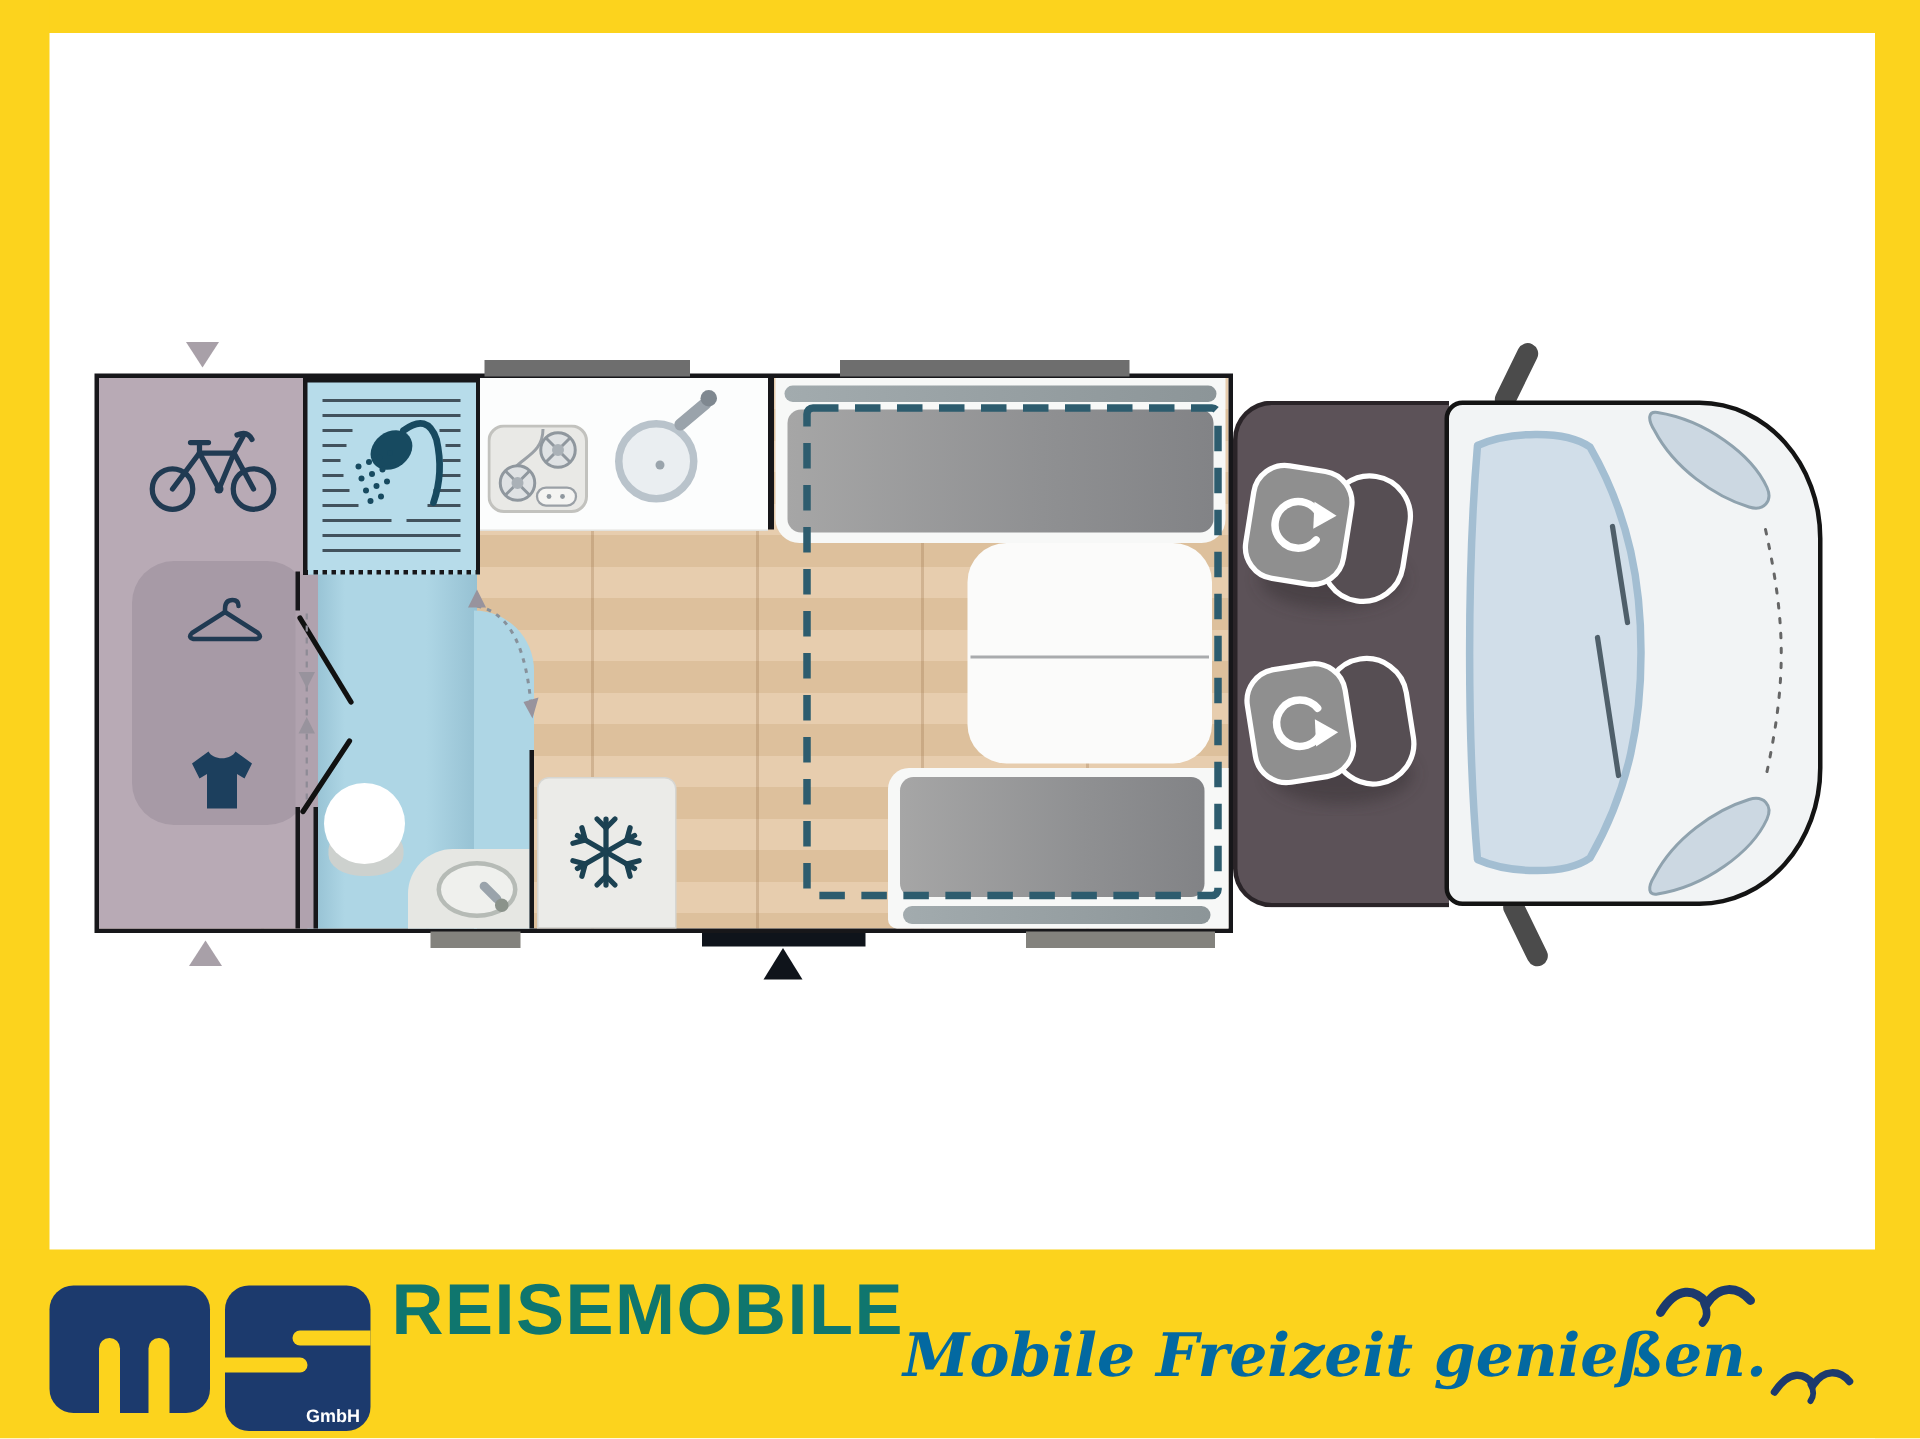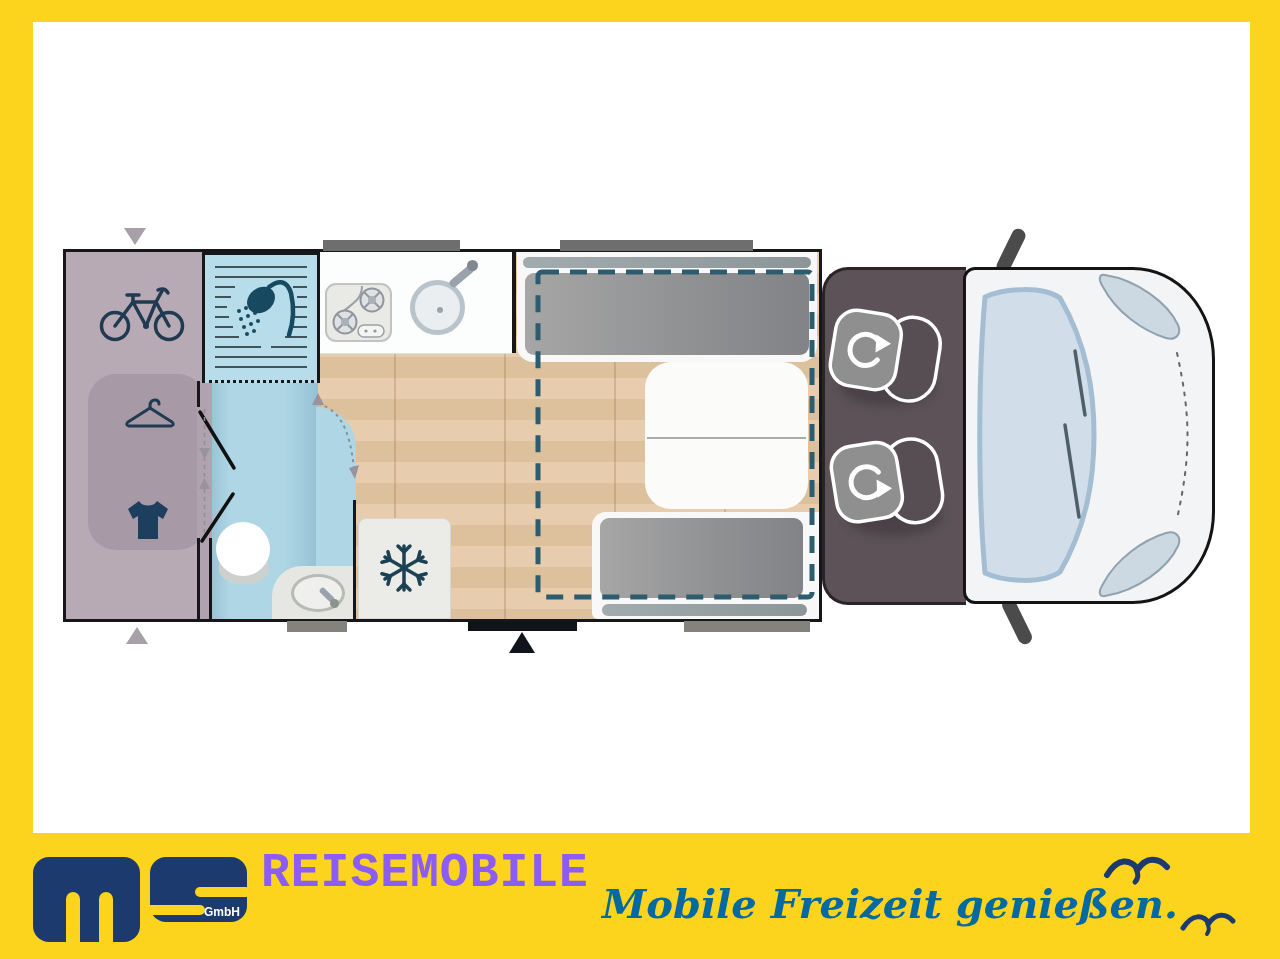--- a/index.html
+++ b/index.html
@@ -71,29 +71,29 @@
   
   .cab{left:822px;top:267px;width:144px;height:338px;background:#5c5258;
        border:3px solid #2a2428;border-right:none;border-radius:26px 0 0 26px;box-sizing:border-box;}
   .van{left:963px;top:267px;width:252px;height:337px;background:#f2f4f5;border:3px solid #141414;
        border-radius:12px 82px 82px 12px / 12px 92px 92px 12px;box-sizing:border-box;}
   .van-svg{left:963px;top:267px;width:252px;height:337px;}
   .mirror{width:14px;background:#4b4b4b;border-radius:7px;}
   
   .logo-block{background:#1c3a6d;border-radius:16px;}
   .logo-m{left:33px;top:857px;width:107px;height:85px;}
-  .logo-s{left:150px;top:857px;width:97px;height:65px;}
+  .logo-s{left:150px;top:857px;width:97px;height:97px;}
   .m-slot{top:35px;width:14px;height:50px;background:#fcd31d;border-radius:7px 7px 0 0;}
   .s-slot{height:10px;background:#fcd31d;}
   .s-slot-r{left:45px;top:30px;width:52px;border-radius:5px 0 0 5px;}
   .s-slot-l{left:0;top:48px;width:55px;border-radius:0 5px 5px 0;}
   .gmbh{right:7px;bottom:3px;color:#ffffff;font-size:12px;font-weight:bold;
         font-family:"Liberation Sans",sans-serif;}
-  .wordmark{left:261px;top:846px;color:#8b5cf6;font-size:48px;font-weight:bold;
-        letter-spacing:1px;font-family:Liberation Mono, monospace;}
+  .wordmark{left:261px;top:846px;color:#0f766e;font-size:48px;font-weight:bold;
+        letter-spacing:1px;font-family:Liberation Sans, sans-serif;}
   .tagline{left:602px;top:880px;width:560px;color:#0369a1;font-size:40px;font-weight:bold;
         font-style:italic;font-family:"DejaVu Serif",serif;white-space:nowrap;}
 </style>
 </head>
 <body>
 
 <div class="canvas">
 
   <div class="abs frame frame-top"></div>
   <div class="abs frame frame-left"></div>

